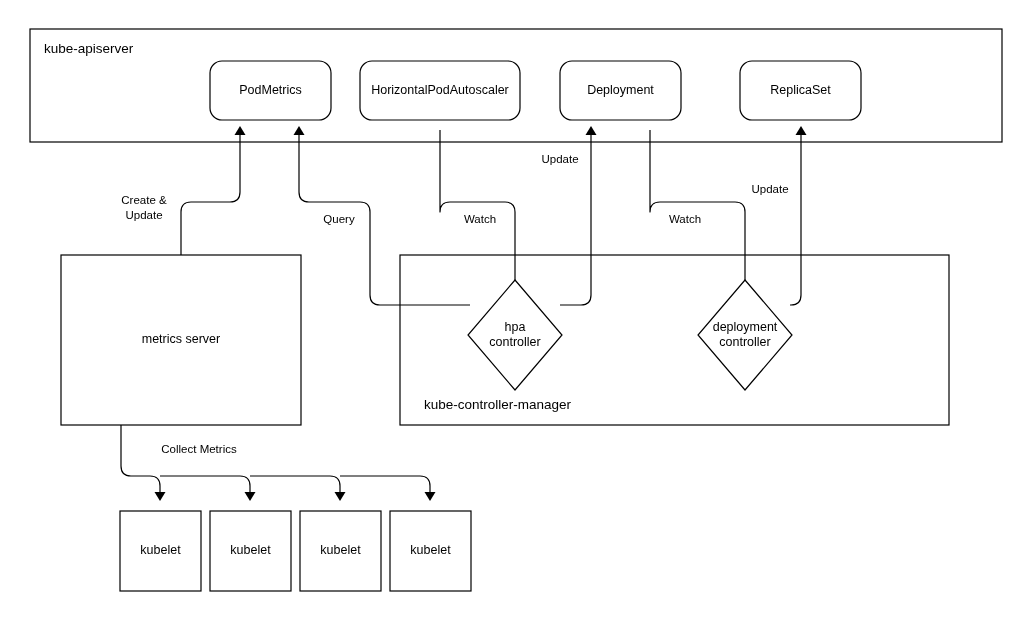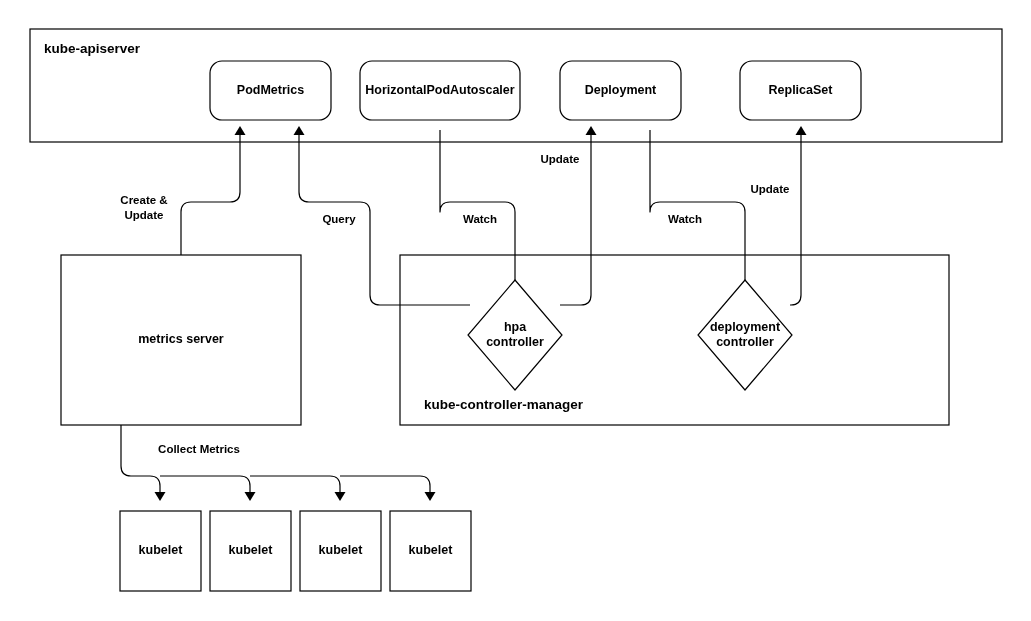--- a/index.html
+++ b/index.html
@@ -9,21 +9,20 @@
   }
   body {
     font-family: "Liberation Sans", sans-serif;
   }
   #canvas {
     position: relative;
     width: 1031px;
     height: 621px;
     background: #ffffff;
     overflow: hidden;
-    font-weight: bold;
   }
   svg#diagram {
     position: absolute;
     left: 0;
     top: 0;
     width: 1031px;
     height: 621px;
   }
   .shape-stroke {
     fill: #ffffff;

